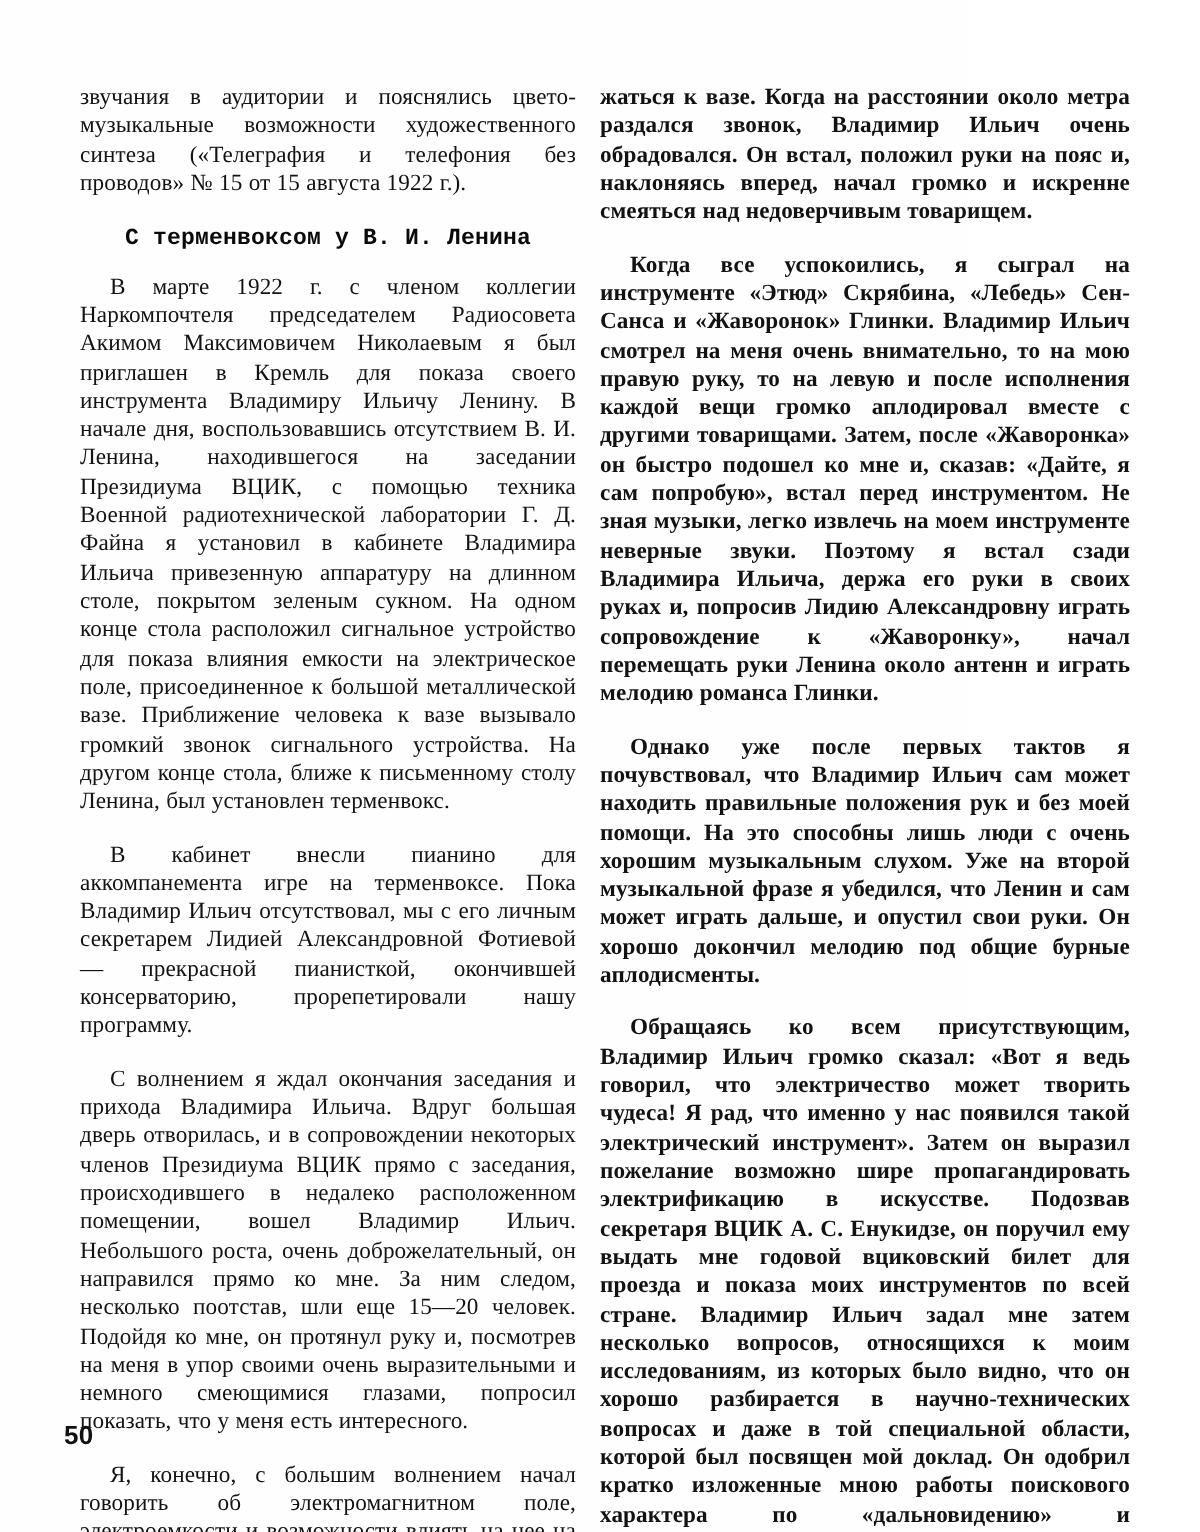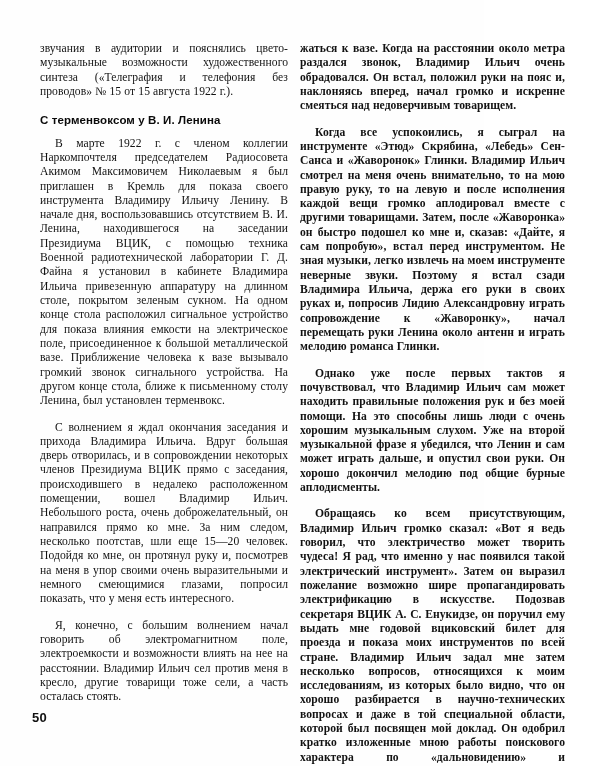--- a/index.html
+++ b/index.html
@@ -49,28 +49,29 @@
     color: #121212;
     -webkit-font-smoothing: none;
   }
   p.para.cont {
     text-indent: 0;
   }
   p.para + p.para {
     margin-top: 12px;
   }
   h2.section-heading {
-    font-family: Liberation Sans, sans-serif;
+    font-family: Liberation Mono, monospace;
     font-size: 11.5px;
     font-weight: bold;
     line-height: 14.32px;
     margin: 0;
     padding: 14px 0 9px 0;
     letter-spacing: 0.1px;
     color: #0a0a0a;
+    text-align: center;
   }
   .folio {
     position: absolute;
     left: 32px;
     top: 710px;
     font-family: "Liberation Sans", "DejaVu Sans", sans-serif;
     font-size: 13px;
     font-weight: bold;
     color: #111111;
     letter-spacing: 0.2px;
@@ -82,20 +83,21 @@
 <div class="page">
 
   <div class="columns">
 
     <div class="column column-left">
       <p class="para cont">звучания в аудитории и пояснялись цвето-музыкальные возможности художественного синтеза («Телеграфия и телефония без проводов» № 15 от 15 августа 1922 г.).</p>
 
       <h2 class="section-heading">С терменвоксом у В. И. Ленина</h2>
 
       <p class="para">В марте 1922 г. с членом коллегии Наркомпочтеля председателем Радиосовета Акимом Максимовичем Николаевым я был приглашен в Кремль для показа своего инструмента Владимиру Ильичу Ленину. В начале дня, воспользовавшись отсутствием В. И. Ленина, находившегося на заседании Президиума ВЦИК, с помощью техника Военной радиотехнической лаборатории Г. Д. Файна я установил в кабинете Владимира Ильича привезенную аппаратуру на длинном столе, покрытом зеленым сукном. На одном конце стола расположил сигнальное устройство для показа влияния емкости на электрическое поле, присоединенное к большой металлической вазе. Приближение человека к вазе вызывало громкий звонок сигнального устройства. На другом конце стола, ближе к письменному столу Ленина, был установлен терменвокс.</p>
+      <p class="para">В кабинет внесли пианино для аккомпанемента игре на терменвоксе. Пока Владимир Ильич отсутствовал, мы с его личным секретарем Лидией Александровной Фотиевой — прекрасной пианисткой, окончившей консерваторию, прорепетировали нашу программу.</p>
       <p class="para">С волнением я ждал окончания заседания и прихода Владимира Ильича. Вдруг большая дверь отворилась, и в сопровождении некоторых членов Президиума ВЦИК прямо с заседания, происходившего в недалеко расположенном помещении, вошел Владимир Ильич. Небольшого роста, очень доброжелательный, он направился прямо ко мне. За ним следом, несколько поотстав, шли еще 15—20 человек. Подойдя ко мне, он протянул руку и, посмотрев на меня в упор своими очень выразительными и немного смеющимися глазами, попросил показать, что у меня есть интересного.</p>
       <p class="para">Я, конечно, с большим волнением начал говорить об электромагнитном поле, электроемкости и возможности влиять на нее на расстоянии. Владимир Ильич сел против меня в кресло, другие товарищи тоже сели, а часть осталась стоять.</p>
 
     </div>
 
     <div class="column column-right">
       <p class="para cont">жаться к вазе. Когда на расстоянии около метра раздался звонок, Владимир Ильич очень обрадовался. Он встал, положил руки на пояс и, наклоняясь вперед, начал громко и искренне смеяться над недоверчивым товарищем.</p>
       <p class="para">Когда все успокоились, я сыграл на инструменте «Этюд» Скрябина, «Лебедь» Сен-Санса и «Жаворонок» Глинки. Владимир Ильич смотрел на меня очень внимательно, то на мою правую руку, то на левую и после исполнения каждой вещи громко аплодировал вместе с другими товарищами. Затем, после «Жаворонка» он быстро подошел ко мне и, сказав: «Дайте, я сам попробую», встал перед инструментом. Не зная музыки, легко извлечь на моем инструменте неверные звуки. Поэтому я встал сзади Владимира Ильича, держа его руки в своих руках и, попросив Лидию Александровну играть сопровождение к «Жаворонку», начал перемещать руки Ленина около антенн и играть мелодию романса Глинки.</p>
       <p class="para">Однако уже после первых тактов я почувствовал, что Владимир Ильич сам может находить правильные положения рук и без моей помощи. На это способны лишь люди с очень хорошим музыкальным слухом. Уже на второй музыкальной фразе я убедился, что Ленин и сам может играть дальше, и опустил свои руки. Он хорошо докончил мелодию под общие бурные аплодисменты.</p>
       <p class="para">Обращаясь ко всем присутствующим, Владимир Ильич громко сказал: «Вот я ведь говорил, что электричество может творить чудеса! Я рад, что именно у нас появился такой электрический инструмент». Затем он выразил пожелание возможно шире пропагандировать электрификацию в искусстве. Подозвав секретаря ВЦИК А. С. Енукидзе, он поручил ему выдать мне годовой вциковский билет для проезда и показа моих инструментов по всей стране. Владимир Ильич задал мне затем несколько вопросов, относящихся к моим исследованиям, из которых было видно, что он хорошо разбирается в научно-технических вопросах и даже в той специальной области, которой был посвящен мой доклад. Он одобрил кратко изложенные мною работы поискового характера по «дальновидению» и микроизмерительным исследованиям, предложив непосредственно обращаться к нему, если это потребуется.</p>

